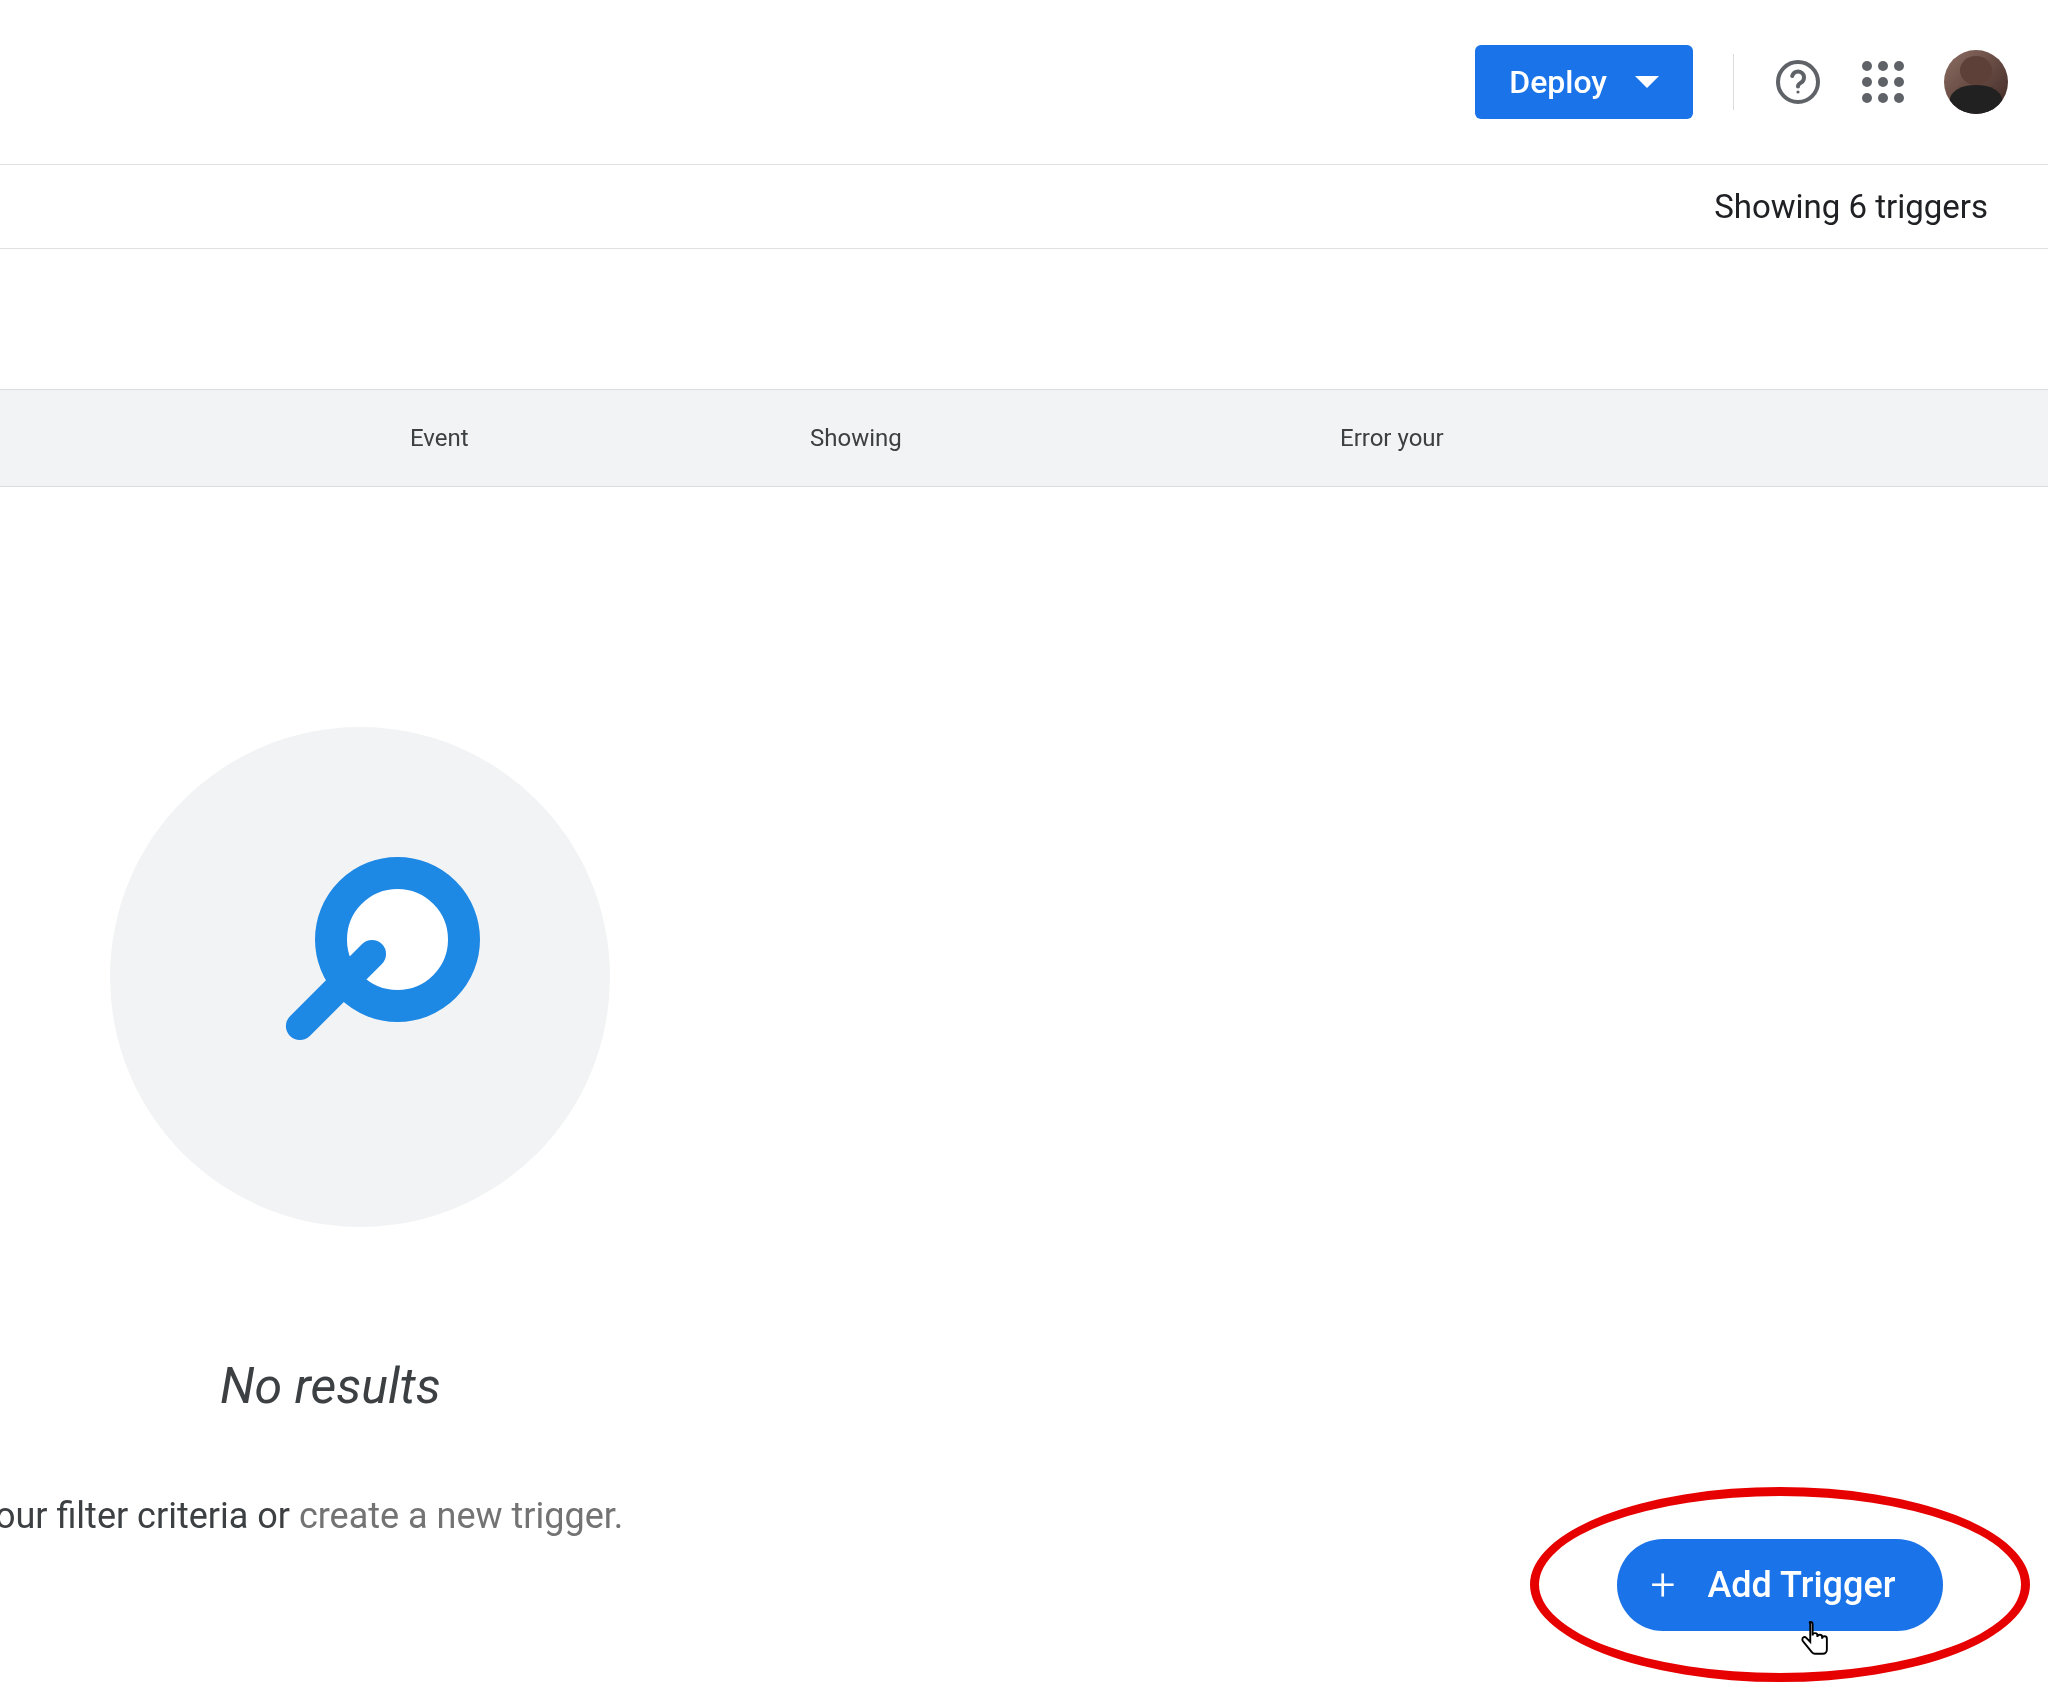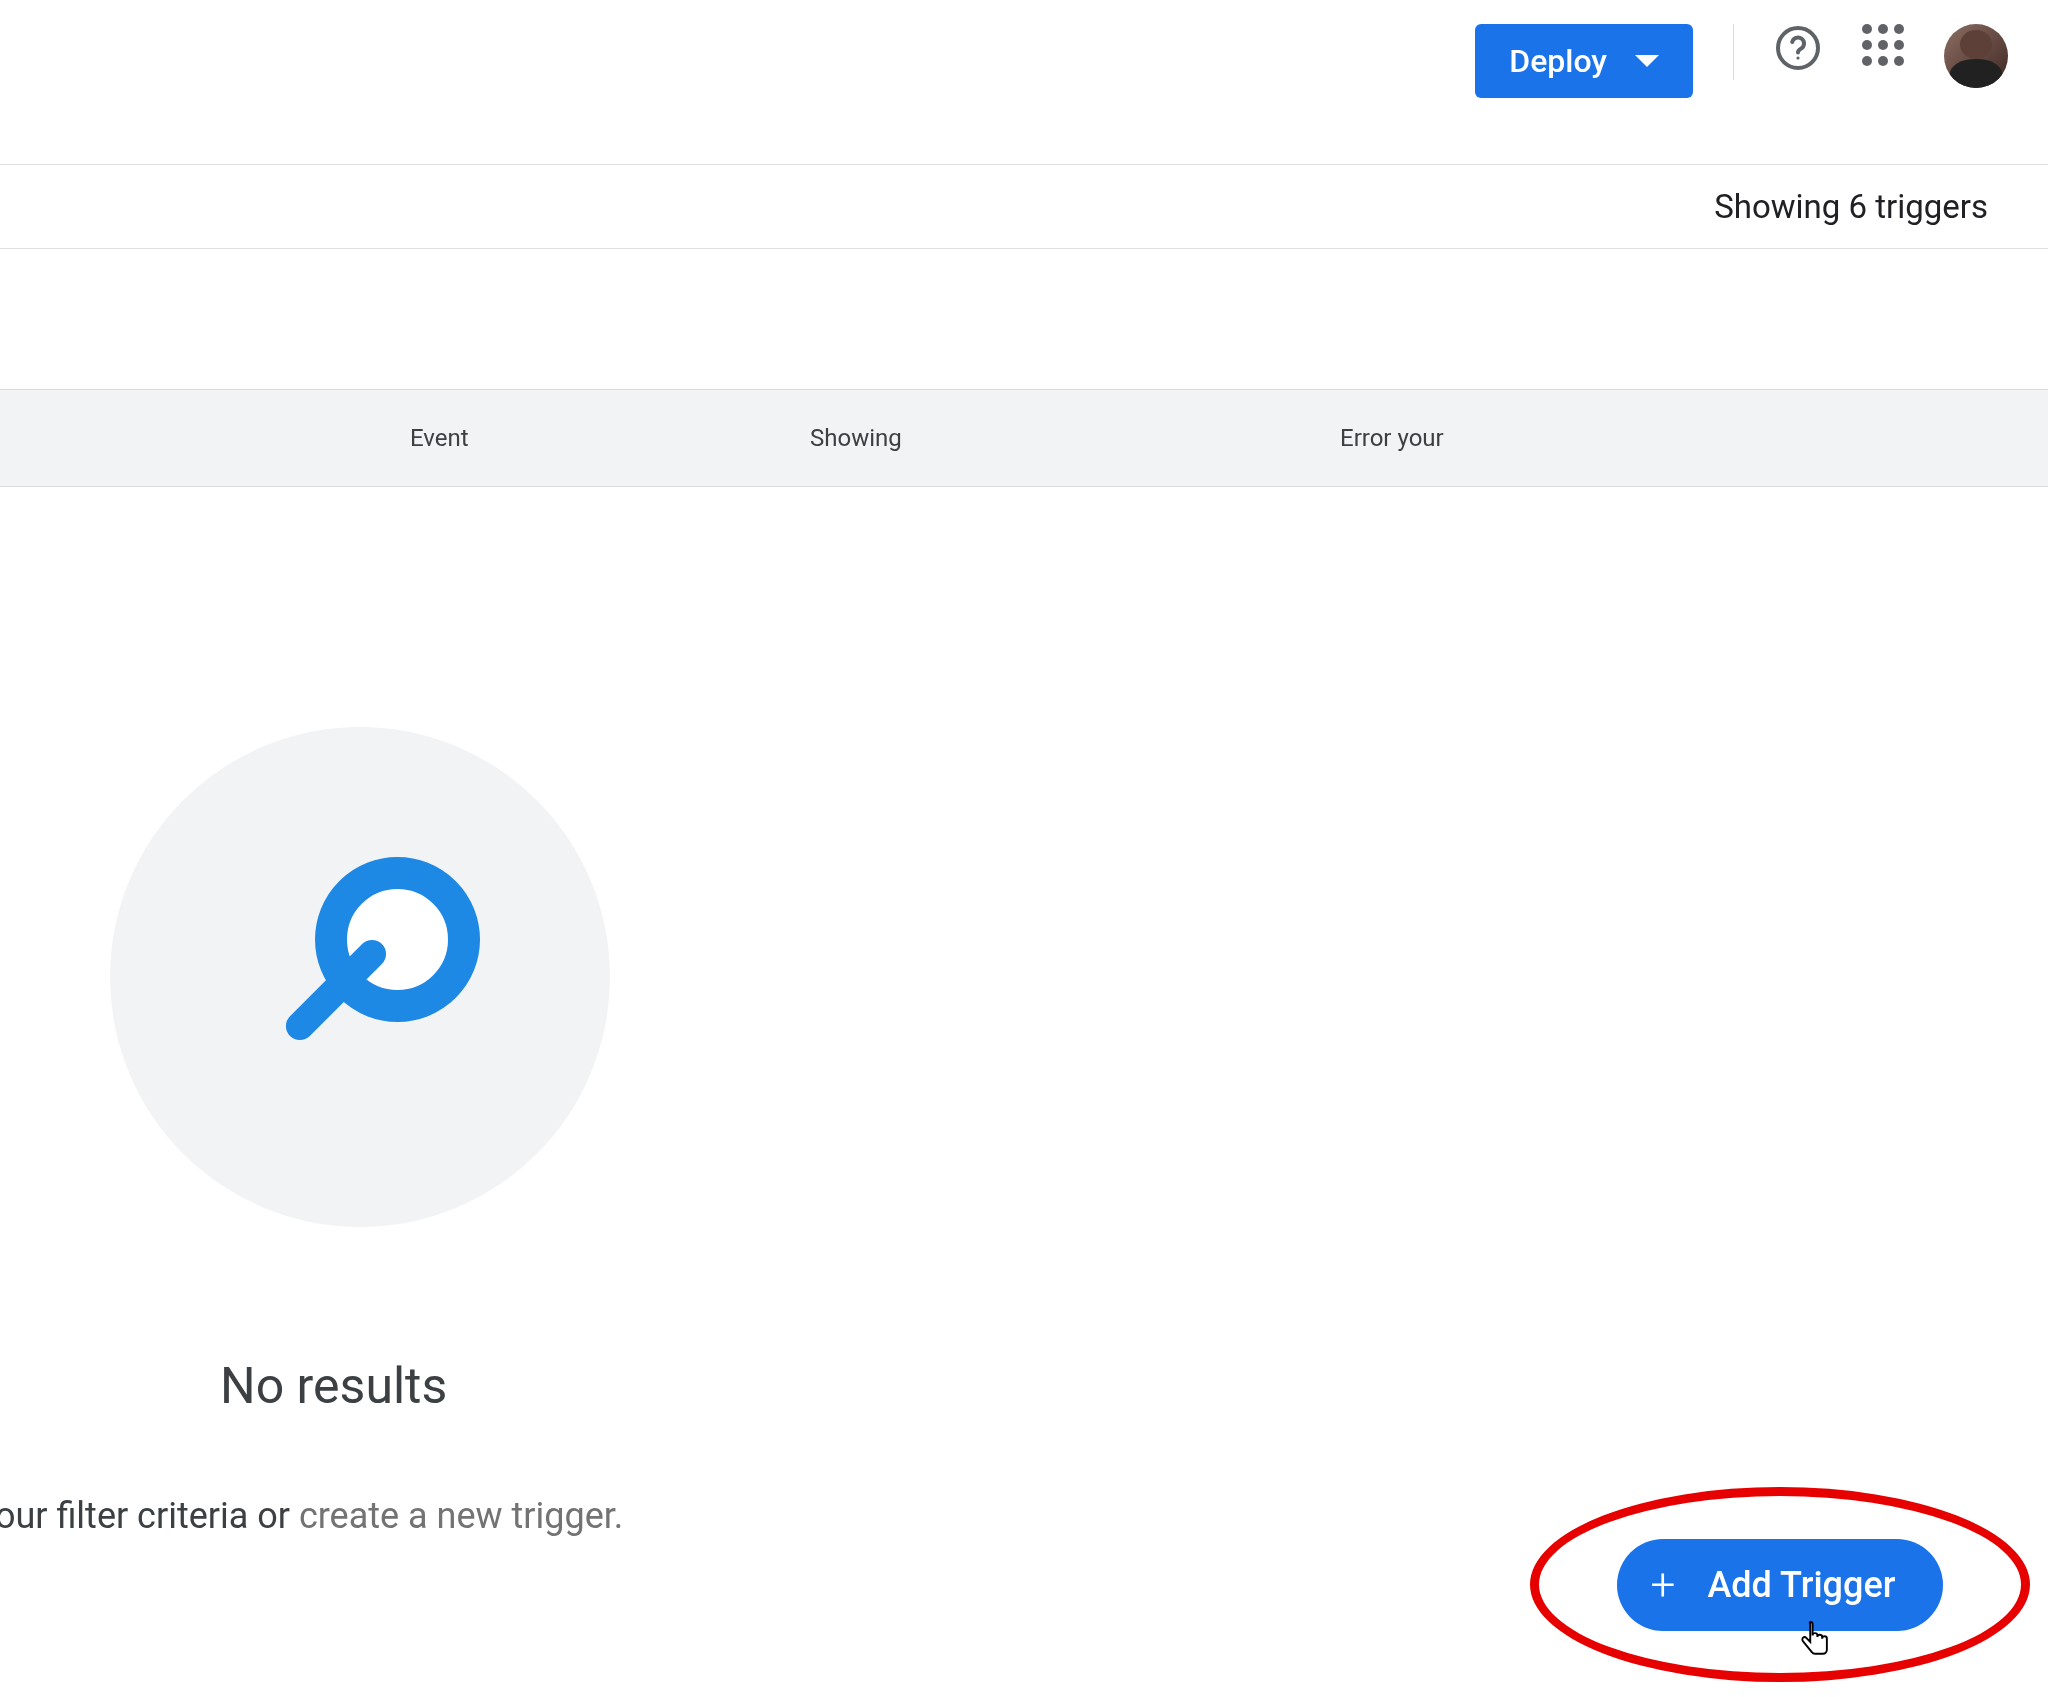--- a/index.html
+++ b/index.html
@@ -11,21 +11,21 @@
       font-family: 'Google Sans', Roboto, Arial, sans-serif;
       background: #ffffff;
       width: 2048px;
       height: 1697px;
       overflow: hidden;
       position: relative;
     }
     .header {
       display: flex;
       justify-content: flex-end;
-      align-items: flex-start;
+      align-items: center;
       padding: 24px 40px 24px 0;
       gap: 40px;
       border-bottom: 1px solid #e0e0e0;
       height: 165px;
     }
     .deploy-button {
       background: #1a73e8;
       color: #fff;
       border: none;
       border-radius: 6px;
@@ -172,20 +172,21 @@
       transform-origin: left center;
       top: 165px;
       left: 30px;
     }
     .no-results-title {
       font-size: 50px;
       color: #3c4043;
       font-weight: 400;
       margin-top: 130px;
       margin-left: 330px;
+      font-style: italic;
     }
     .hint-text {
       font-size: 36px;
       color: #3c4043;
       margin-top: 80px;
       margin-left: 0px;
     }
     .hint-text .link {
       color: #737373;
       cursor: pointer;

